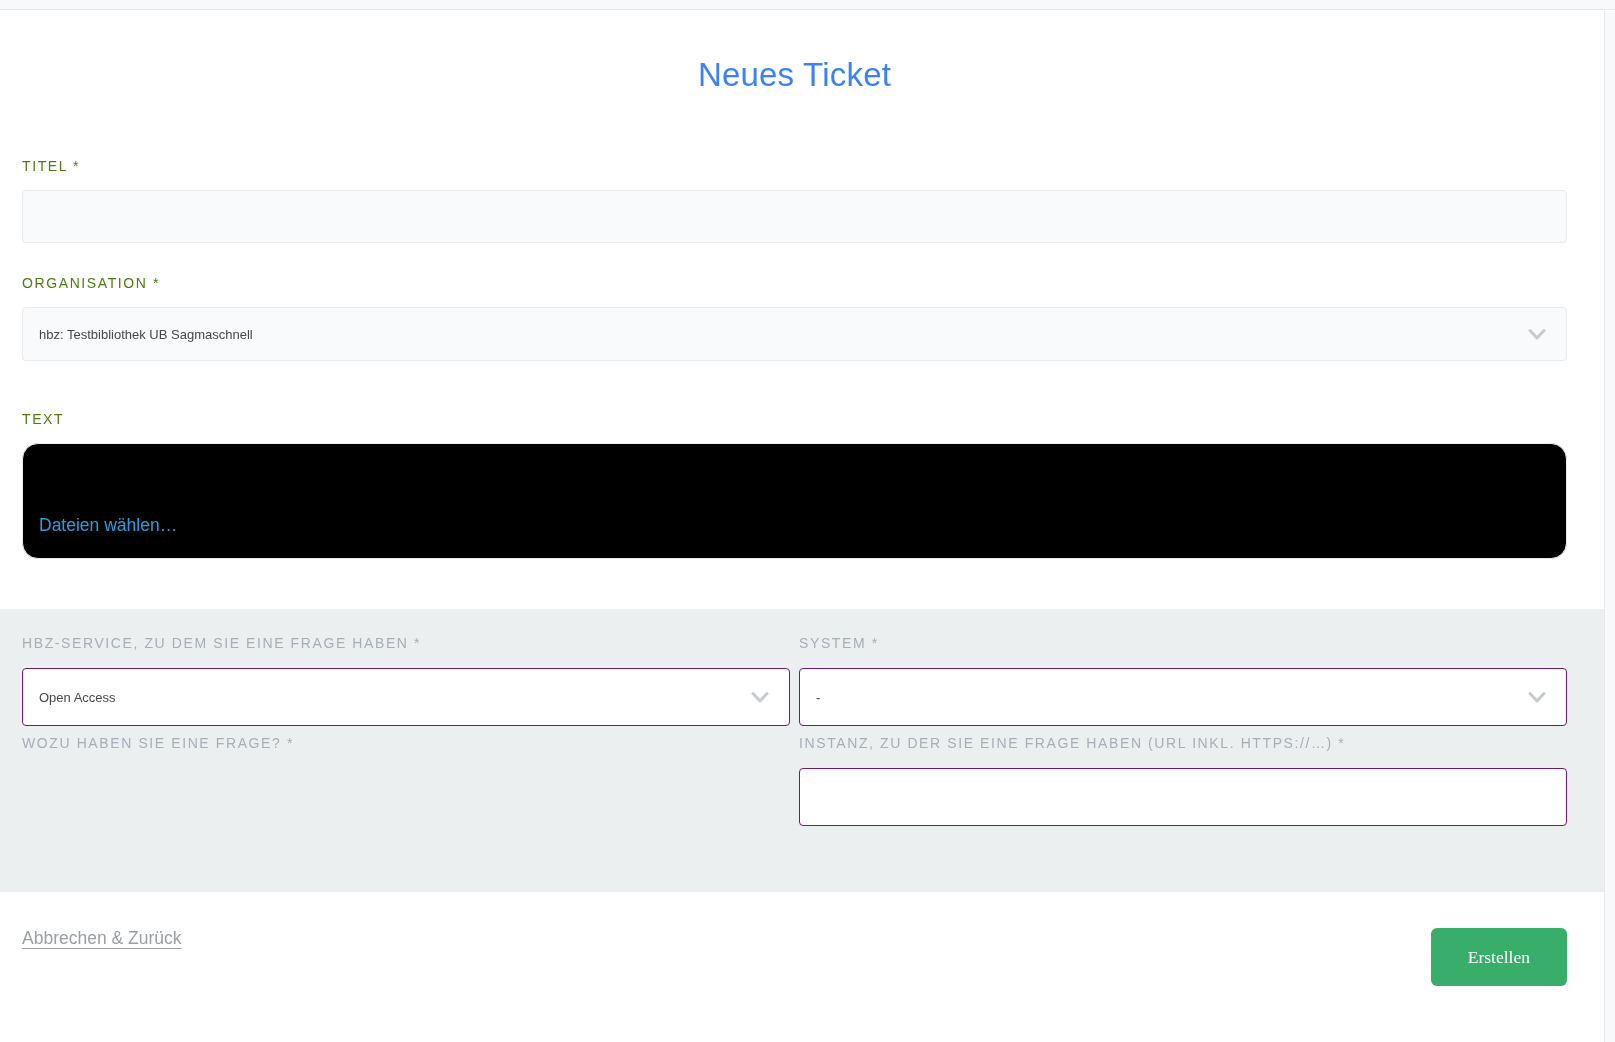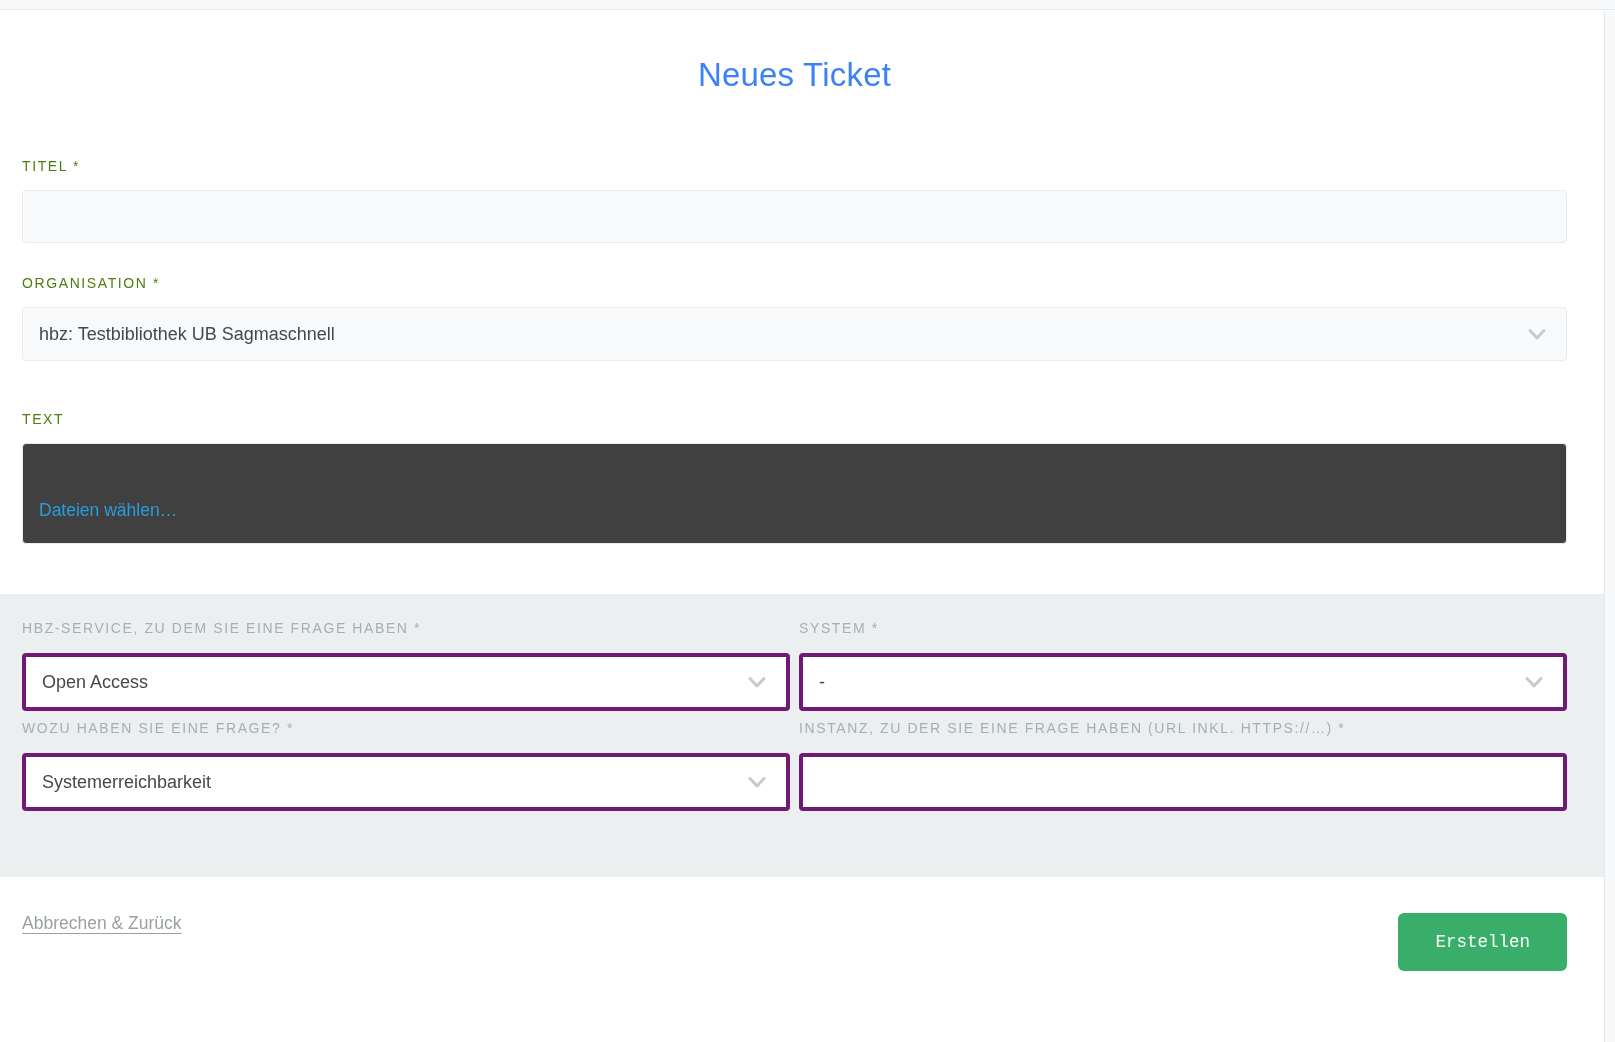--- a/index.html
+++ b/index.html
@@ -68,39 +68,39 @@
   .select-box {
     position: relative;
     display: flex;
     align-items: center;
     width: 100%;
     height: 54px;
     background: #f9fafb;
     border: 1px solid #e9ebec;
     border-radius: 4px;
     padding: 0 48px 0 16px;
-    font-size: 18px;
+    font-size: 13px;
     color: #45494c;
     cursor: pointer;
   }
   .select-box .chevron {
     position: absolute;
     right: 18px;
     top: 50%;
     margin-top: -11px;
     width: 22px; height: 22px;
   }
 
   .textarea-box {
     position: relative;
     width: 100%;
-    height: 101px;
-    background: #404040;
+    height: 116px;
+    background: #000000;
     border: 1px solid #e9ebec;
-    border-radius: 4px;
+    border-radius: 16px;
   }
   .file-link {
     position: absolute;
     left: 16px;
     bottom: 22px;
     font-size: 17.5px;
     color: #2b9cdb;
     text-decoration: none;
     cursor: pointer;
   }
@@ -113,21 +113,21 @@
   .gray-grid {
     display: grid;
     grid-template-columns: 1fr 1fr;
     column-gap: 16px;
     row-gap: 24px;
     gap: 9px;
   }
   .gray-section .select-box,
   .gray-section .text-input {
     background: #ffffff;
-    border: 4px solid #701a75;
+    border: 1px solid #701a75;
     height: 58px;
   }
 
   .footer {
     display: flex;
     justify-content: space-between;
     padding: 36px 37px 24px 22px;
     background: #ffffff;
   }
   .cancel-link {
@@ -137,21 +137,21 @@
     text-underline-offset: 4px;
     cursor: pointer;
   }
   .submit-button {
     height: 58px;
     padding: 0 37px;
     background: #38ae6a;
     color: #ffffff;
     border: none;
     border-radius: 6px;
-    font-family: Liberation Mono, monospace;
+    font-family: Liberation Serif, serif;
     font-size: 17.5px;
     font-weight: 500;
     cursor: pointer;
   }
 </style>
 </head>
 <body>
 
 <div class="viewport">
 
@@ -206,26 +206,20 @@
           <div class="select-box">
             <span>-</span>
             <svg class="chevron" viewBox="0 0 22 22" fill="none">
               <polyline points="4,7.5 11,15 18,7.5" stroke="#c5cbcf" stroke-width="3" stroke-linecap="round" stroke-linejoin="round" fill="none"></polyline>
             </svg>
           </div>
         </div>
 
         <div>
           <label class="form-label">WOZU HABEN SIE EINE FRAGE? *</label>
-          <div class="select-box">
-            <span>Systemerreichbarkeit</span>
-            <svg class="chevron" viewBox="0 0 22 22" fill="none">
-              <polyline points="4,7.5 11,15 18,7.5" stroke="#c5cbcf" stroke-width="3" stroke-linecap="round" stroke-linejoin="round" fill="none"></polyline>
-            </svg>
-          </div>
         </div>
 
         <div>
           <label class="form-label">INSTANZ, ZU DER SIE EINE FRAGE HABEN (URL INKL. HTTPS://…) *</label>
           <input class="text-input" type="text" value="" style="">
         </div>
 
       </div>
     </div>
 

